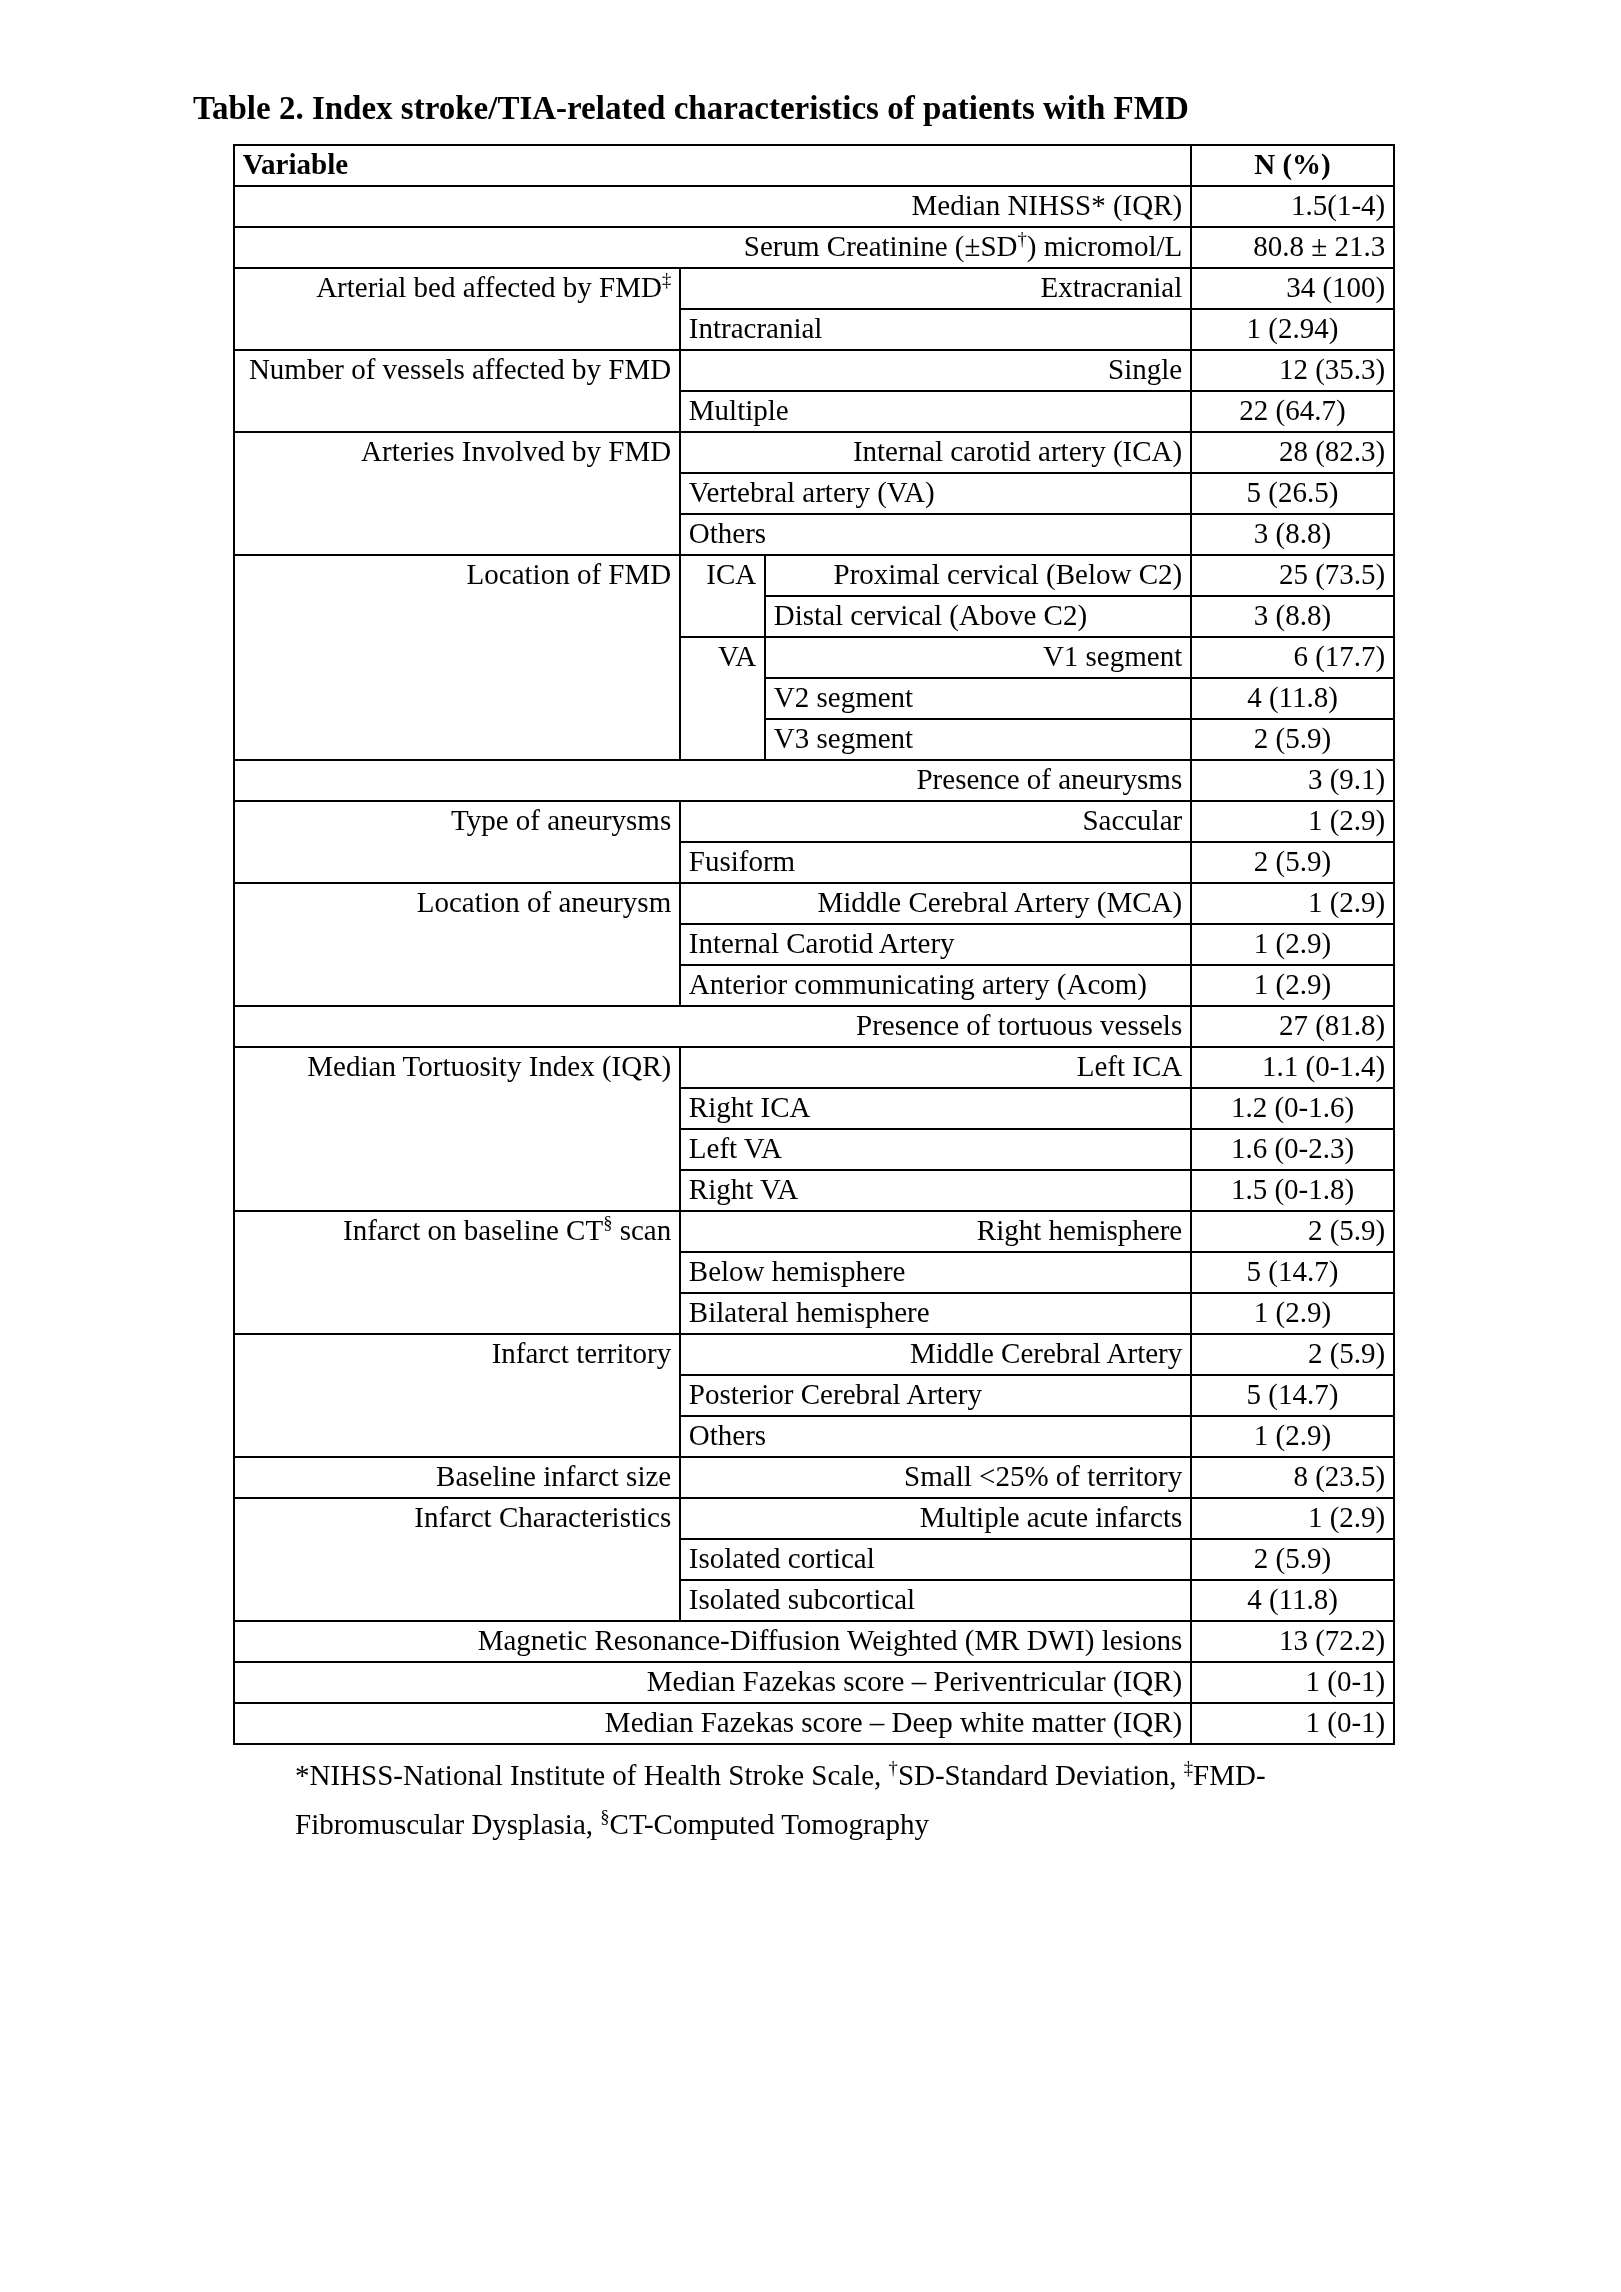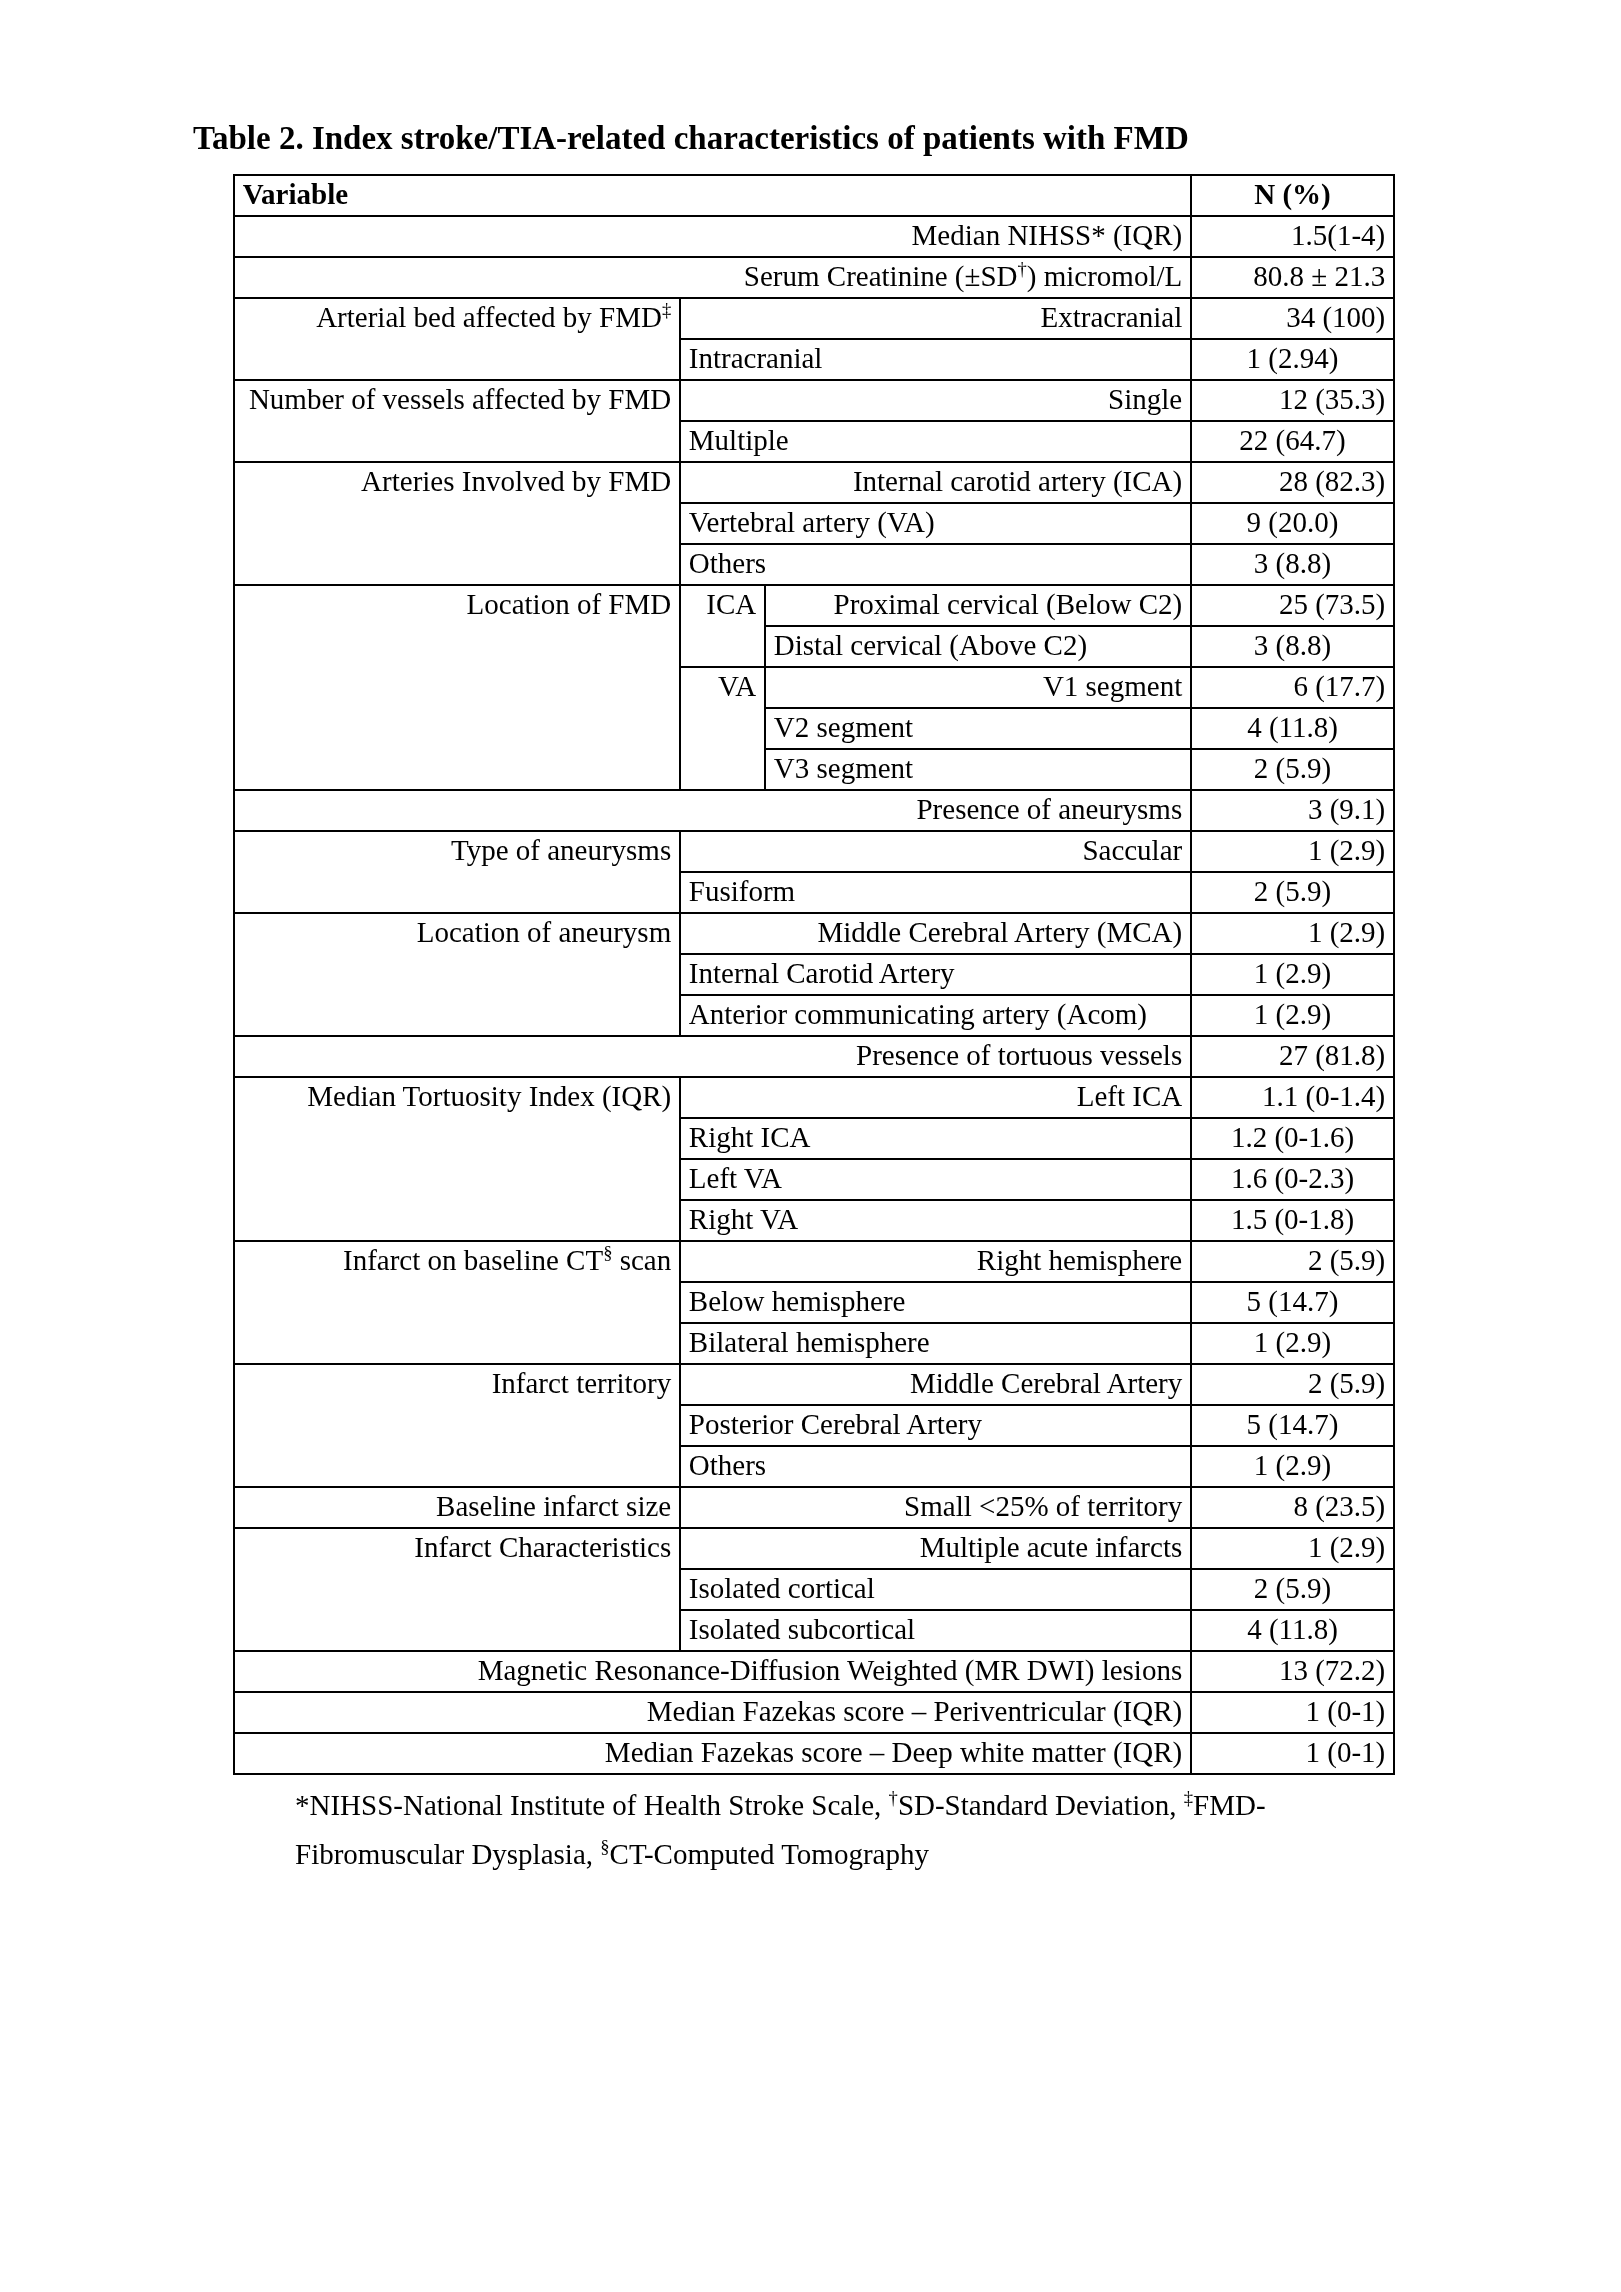--- a/index.html
+++ b/index.html
@@ -8,21 +8,21 @@
     background: #ffffff;
   }
   body {
     width: 1621px;
     height: 2293px;
     font-family: "Liberation Serif", serif;
     color: #000;
     overflow: hidden;
   }
   .page-title {
-    margin: 118px 0 0 193px;
+    margin: 88px 0 0 193px;
     font-size: 33px;
     font-weight: bold;
     line-height: 41px;
     white-space: nowrap;
   }
   table.main-table {
     border-collapse: collapse;
     table-layout: fixed;
     width: 1160px;
     margin: 23.5px 0 0 233px;
@@ -99,21 +99,21 @@
       <td colspan="2">Multiple</td>
       <td class="cval">22 (64.7)</td>
     </tr>
     <tr class="grp">
       <td rowspan="3">Arteries Involved by FMD</td>
       <td colspan="2">Internal carotid artery (ICA)</td>
       <td class="cval">28 (82.3)</td>
     </tr>
     <tr>
       <td colspan="2">Vertebral artery (VA)</td>
-      <td class="cval">9 (20.0)</td>
+      <td class="cval">5 (26.5)</td>
     </tr>
     <tr>
       <td colspan="2">Others</td>
       <td class="cval">3 (8.8)</td>
     </tr>
     <tr class="grp">
       <td rowspan="5">Location of FMD</td>
       <td class="cmid" rowspan="2">ICA</td>
       <td>Proximal cervical (Below C2)</td>
       <td class="cval">25 (73.5)</td>

